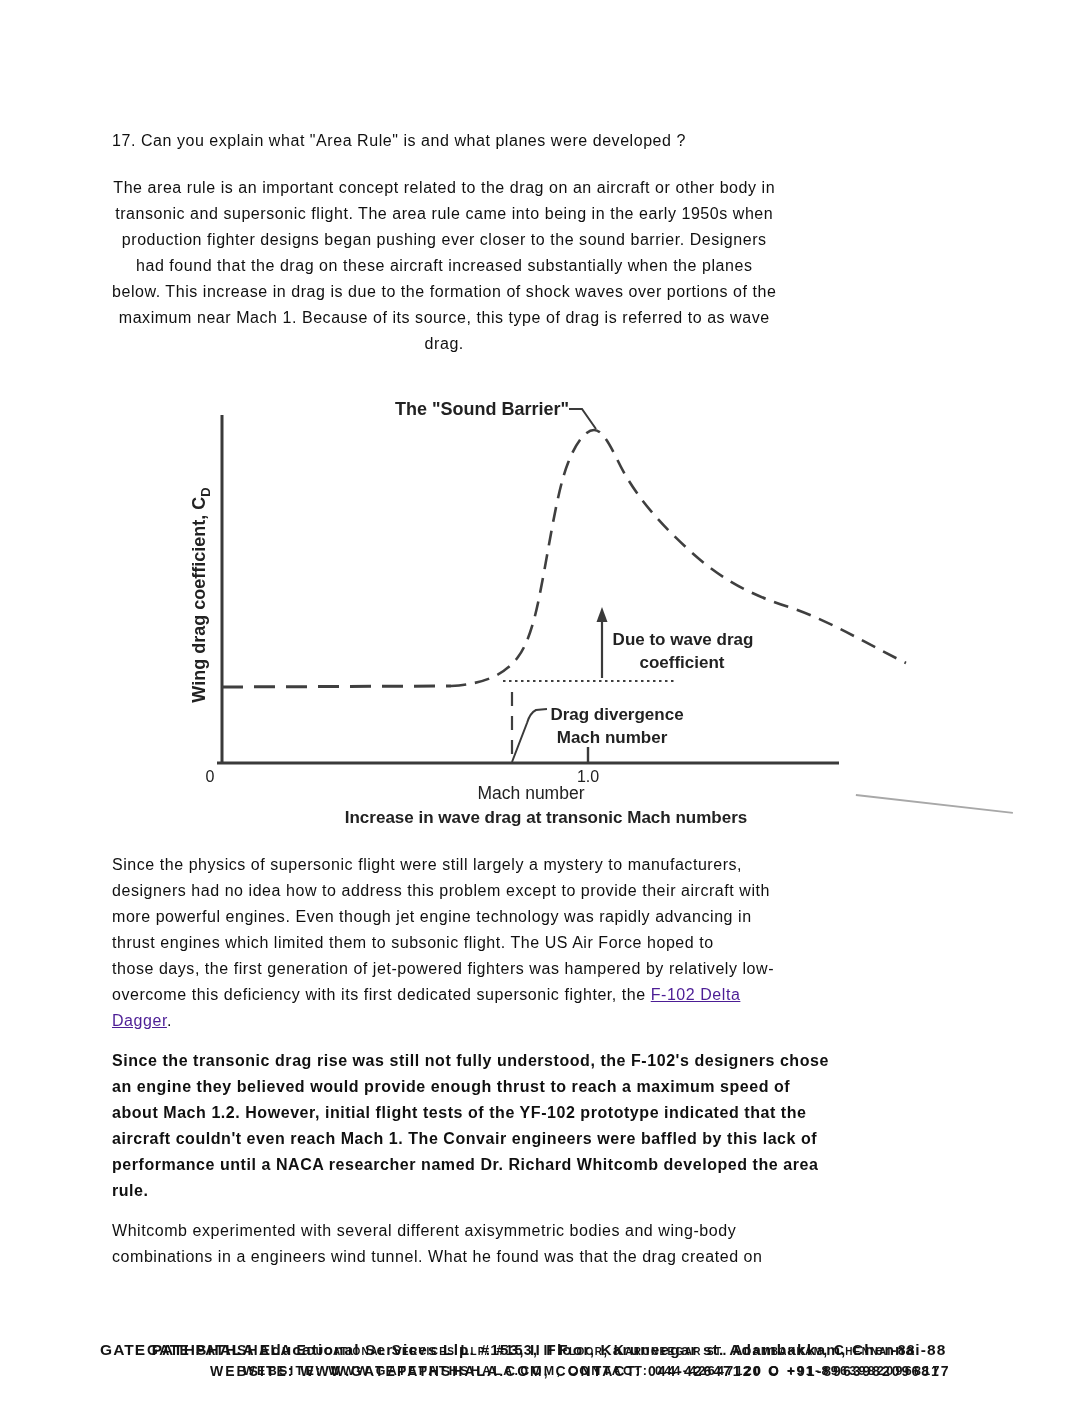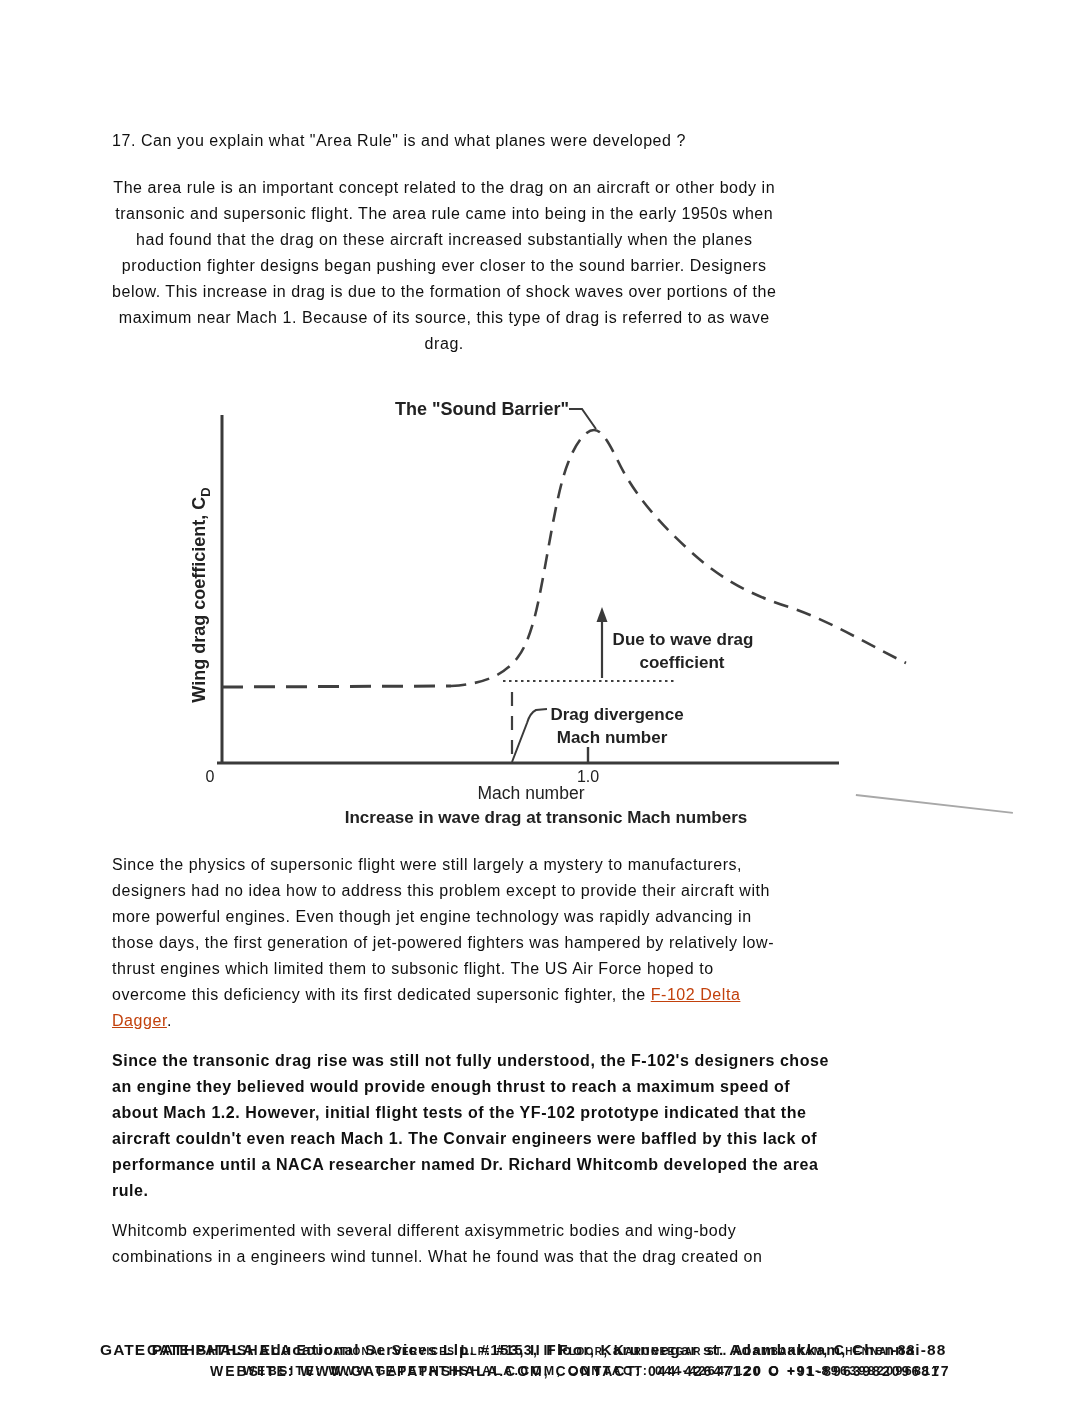--- a/index.html
+++ b/index.html
@@ -3,43 +3,43 @@
 <meta charset="utf-8">
 <style>
   html,body { margin:0; padding:0; }
   body {
     width:1088px; height:1408px; position:relative; overflow:hidden;
     background:#ffffff; color:#101010;
     font-family:"Liberation Sans", sans-serif;
   }
   .block { position:absolute; left:112px; font-size:16px; line-height:26px; letter-spacing:0.55px; }
   .tline { white-space:pre; }
-  .doclink { color:#c2410c; text-decoration:underline; cursor:pointer; }
+  .doclink { color:#4c1d95; text-decoration:underline; cursor:pointer; }
   #figure-wrap { position:absolute; left:185px; top:396px; width:740px; height:440px; }
   .fig-label { fill:#222; font-family:"Liberation Sans", sans-serif; }
   .footer-line { position:absolute; white-space:pre; font-weight:700; color:#141414; }
   #footer-l1a { left:100px; top:1341px; font-size:15.5px; letter-spacing:1.1px; }
   #footer-l1b { left:147px; top:1342px; font-size:14px;  letter-spacing:1.35px; font-variant:small-caps; }
   #footer-l2a { left:210px; top:1363px; font-size:14px;  letter-spacing:2.0px; }
   #footer-l2b { left:243px; top:1364px; font-size:12.5px; letter-spacing:2.3px; font-variant:small-caps; }
   #scan-artifact { position:absolute; left:856px; top:794px; width:158px;
     border-top:2px solid #a8a8a8; transform:rotate(6.5deg); transform-origin:left top; }
 </style>
 </head>
 <body>
 
 <div class="block" style="top:128px;">
   <div class="tline">17. Can you explain what "Area Rule" is and what planes were developed ?</div>
 </div>
 
 <div class="block" style="top:175px;text-align:center;">
     <div class="tline">The area rule is an important concept related to the drag on an aircraft or other body in</div>
     <div class="tline">transonic and supersonic flight. The area rule came into being in the early 1950s when</div>
+    <div class="tline">production fighter designs began pushing ever closer to the sound barrier. Designers</div>
     <div class="tline">had found that the drag on these aircraft increased substantially when the planes</div>
-    <div class="tline">production fighter designs began pushing ever closer to the sound barrier. Designers</div>
     <div class="tline">below. This increase in drag is due to the formation of shock waves over portions of the</div>
     <div class="tline">maximum near Mach 1. Because of its source, this type of drag is referred to as wave</div>
     <div class="tline">drag.</div>
   </div>
 
 <div id="figure-wrap">
   <svg width="740" height="440" viewBox="0 0 740 440">
 
     <line x1="37" y1="19" x2="37" y2="367" stroke="#3a3a3a" stroke-width="3"></line>
     <line x1="32" y1="367" x2="654" y2="367" stroke="#3a3a3a" stroke-width="3"></line>
@@ -84,22 +84,22 @@
 
     <text x="361" y="427" text-anchor="middle" class="fig-label" font-size="17" font-weight="700">Increase in wave drag at transonic Mach numbers</text>
   </svg>
 </div>
 
 <div class="block" style="top:852px;">
   <div>
       <div class="tline">Since the physics of supersonic flight were still largely a mystery to manufacturers,</div>
       <div class="tline">designers had no idea how to address this problem except to provide their aircraft with</div>
       <div class="tline">more powerful engines. Even though jet engine technology was rapidly advancing in</div>
+      <div class="tline">thrust engines which limited them to subsonic flight. The US Air Force hoped to</div>
       <div class="tline">those days, the first generation of jet-powered fighters was hampered by relatively low-</div>
-      <div class="tline">thrust engines which limited them to subsonic flight. The US Air Force hoped to</div>
     </div>
   <div class="tline"><span>overcome this deficiency with its first dedicated supersonic fighter, the </span><a class="doclink" href="#">F-102 Delta</a></div>
   <div class="tline"><a class="doclink" href="#">Dagger</a><span>.</span></div>
 </div>
 
 <div class="block" style="top:1048px;font-weight:bold;">
     <div class="tline">Since the transonic drag rise was still not fully understood, the F-102's designers chose</div>
     <div class="tline">an engine they believed would provide enough thrust to reach a maximum speed of</div>
     <div class="tline">about Mach 1.2. However, initial flight tests of the YF-102 prototype indicated that the</div>
     <div class="tline">aircraft couldn't even reach Mach 1. The Convair engineers were baffled by this lack of</div>

